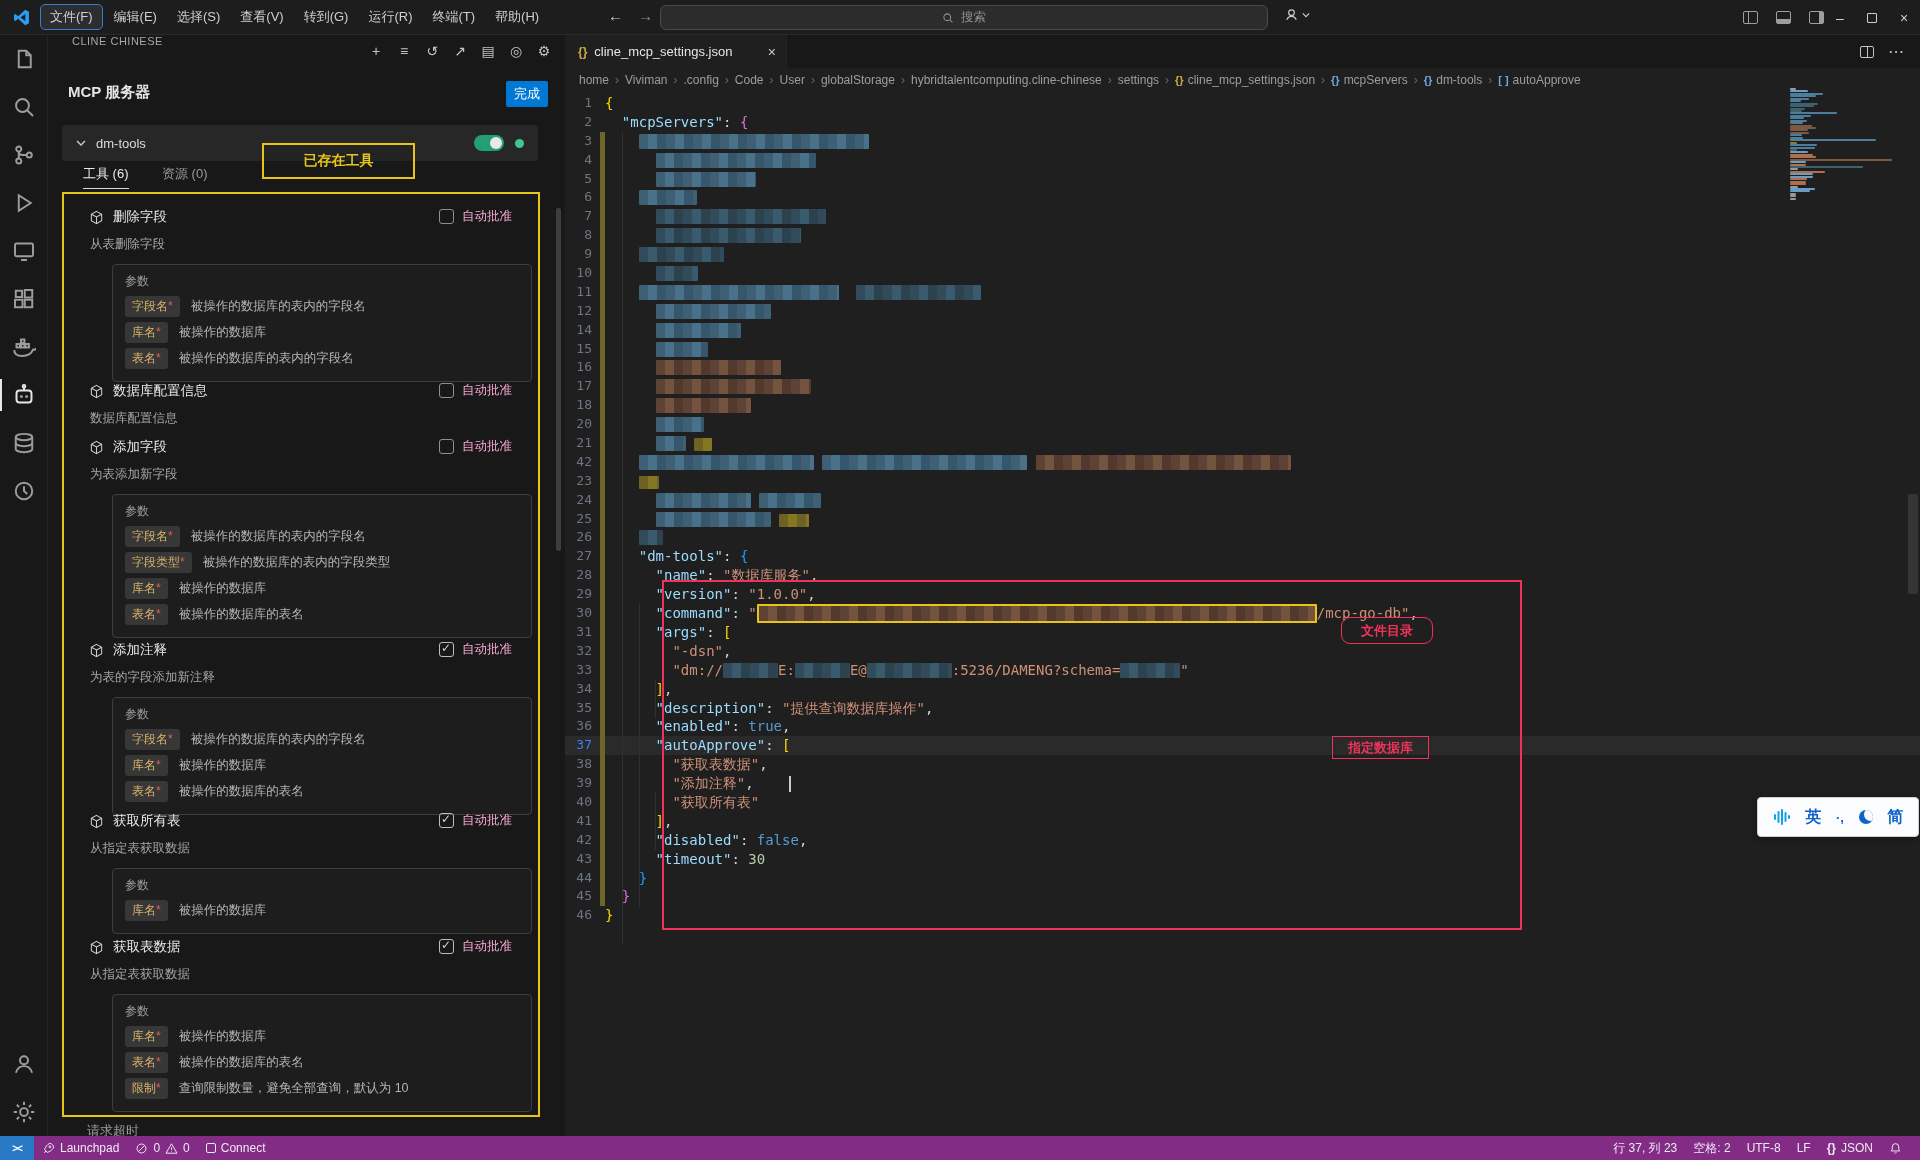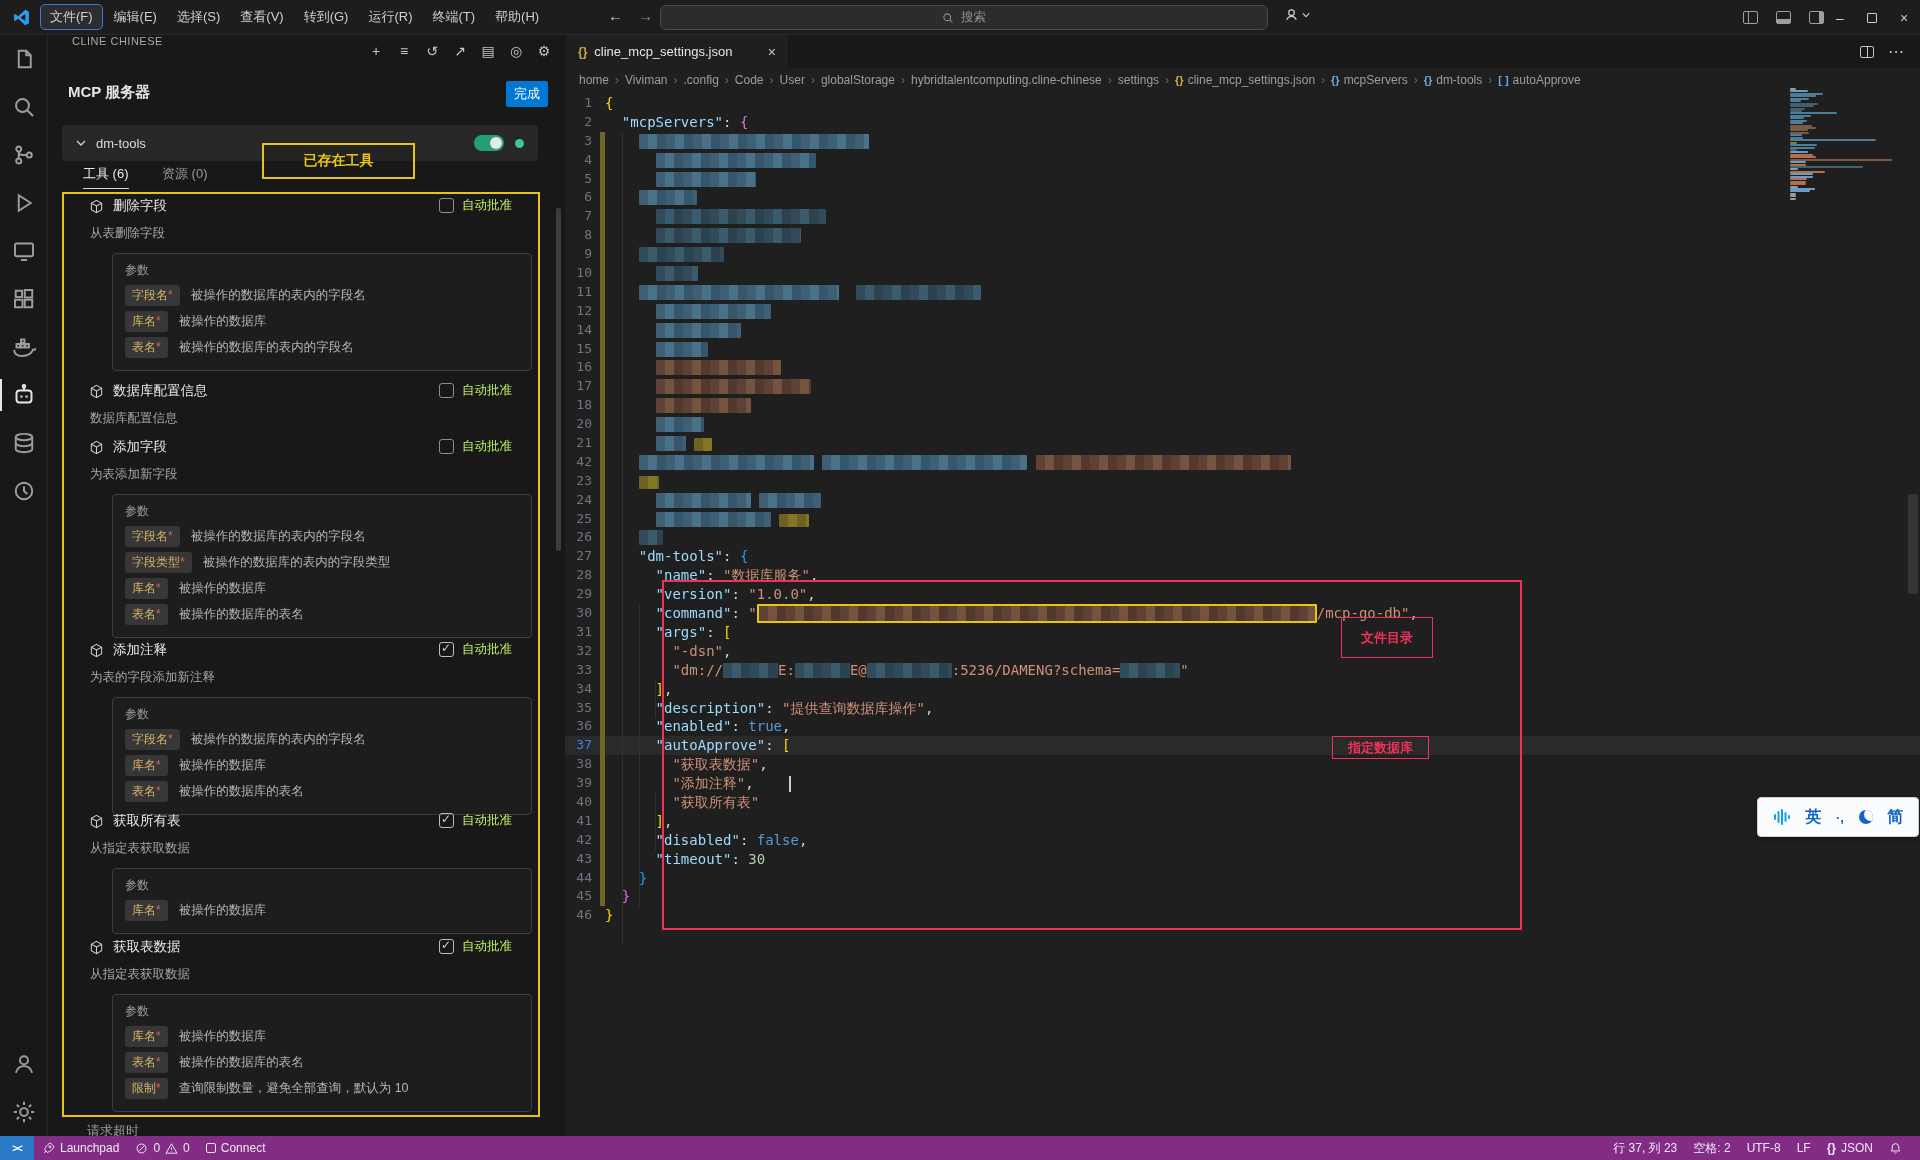--- a/index.html
+++ b/index.html
@@ -50,21 +50,21 @@
   .status-dot{width:9px;height:9px;border-radius:50%;background:#3ec78f;}
   .ann-tools{position:absolute;left:214px;top:108px;width:153px;height:36px;border:2px solid #e7c41a;color:#e7c41a;font-size:14px;font-weight:bold;display:flex;align-items:center;justify-content:center;z-index:6;background:rgba(24,24,24,.25);}
   .sb-tab{position:absolute;top:130px;height:24px;font-size:13px;color:#9a9a9a;}
   .sb-tab.active{color:#eaeaea;border-bottom:1.5px solid #d7d7d7;}
   .tools-box{position:absolute;left:14px;top:157px;width:478px;height:925px;border:2px solid #e7c41a;z-index:4;}
   .tool{position:absolute;left:0;width:472px;padding:0 24px 0 25px;}
   .tool-head{display:flex;align-items:center;height:24px;position:relative;}
   .tool-name{font-size:13.5px;color:#e8e8e8;margin-left:9px;}
   .tool-head svg{stroke:#cfcfcf;fill:none;stroke-width:1.1;}
   .approve{position:absolute;right:0;top:3px;display:flex;align-items:center;gap:8px;}
-  .approve-label{font-size:12.5px;color:#bef264;}
+  .approve-label{font-size:12.5px;color:#f9a8d4;}
   .cb{width:15px;height:15px;border:1.4px solid #8f8f8f;border-radius:3px;position:relative;background:transparent;}
   .cb.on{border-color:#bdbdbd;}
   .cb.on::after{content:"✓";position:absolute;left:1px;top:-2px;color:#d4d4d4;font-size:12px;}
   .tool-desc{margin:7px 0 0 1px;font-size:12.5px;color:#a6a6a6;}
   .params{margin:11px 0 0 23px;width:420px;border:1px solid #3e3e3e;border-radius:4px;padding:8px 12px 10px;background:#1d1d1d;}
   .params-label{font-size:12px;color:#9b9b9b;margin-bottom:3px;}
   .prow{display:flex;align-items:center;min-height:26px;gap:11px;}
   .badge{background:#373737;border-radius:3px;padding:2px 7px;font-size:12px;color:#d9b36c;white-space:nowrap;}
   .req{color:#e25d5d;}
   .pdesc{font-size:12.5px;color:#b5b5b5;}
@@ -104,21 +104,21 @@
   .px.ycmd{border:2px solid #e7c41a;height:19px;vertical-align:-5px;}
   .guide{position:absolute;width:1px;background:#313131;}
   .caret{position:absolute;width:1.5px;height:16px;background:#cccccc;}
   .ed-scroll{position:absolute;right:2px;top:400px;width:10px;height:100px;background:rgba(121,121,121,.25);border-radius:2px;}
 
   .minimap{position:absolute;left:1225px;top:53px;width:122px;}
   .mm-bar{height:2px;margin-bottom:0.45px;border-radius:1px;}
 
   .red-box{position:absolute;left:97px;top:545px;width:860px;height:350px;border:2px solid #f0325a;z-index:5;}
   .red-label{position:absolute;border:1.5px solid #f0325a;color:#f0325a;font-size:13px;font-weight:bold;display:flex;align-items:center;justify-content:center;z-index:6;}
-  .lbl-filedir{left:776px;top:582px;width:92px;height:41px;}
+  .lbl-filedir{left:776px;top:582px;width:92px;height:27px;border-radius:9px;}
   .lbl-specdb{left:767px;top:701px;width:97px;height:23px;}
 
   .ime{position:absolute;left:1192px;top:762px;width:162px;height:40px;background:#fbfcfe;border:1px solid #c9d2dd;border-radius:4px;box-shadow:0 2px 6px rgba(0,0,0,.4);display:flex;align-items:center;justify-content:space-evenly;z-index:7;}
   .ime-txt{color:#1064c8;font-weight:bold;font-size:16px;}
   .ime-punct{color:#1064c8;font-weight:bold;font-size:13px;}
   .moon{width:14px;height:14px;border-radius:50%;background:#1064c8;position:relative;overflow:hidden;}
   .moon::after{content:"";position:absolute;left:5px;top:-2px;width:13px;height:13px;border-radius:50%;background:#fbfcfe;}
 
   
   .statusbar{position:absolute;left:0;bottom:0;width:1920px;height:24px;background:#822c86;display:flex;align-items:center;color:#f0e8f2;font-size:12px;}
@@ -290,21 +290,21 @@
         <span class="status-dot"></span>
       </span>
     </div>
 
     <div class="ann-tools">已存在工具</div>
 
     <div class="sb-tab active" style="left:35px">工具 (6)</div>
     <div class="sb-tab" style="left:114px">资源 (0)</div>
 
     <div class="tools-box" id="toolsbox">
-        <div class="tool" style="top: 0;">
+        <div class="tool" style="top: 11px;">
           <div class="tool-head">
             <svg width="15" height="15" viewBox="0 0 16 16">
               <path d="M8 1.5l5.5 3v7l-5.5 3-5.5-3v-7z"></path>
               <path d="M2.5 4.5L8 7.5l5.5-3M8 7.5v6.5"></path>
             </svg>
             <span class="tool-name">删除字段</span>
             <span class="approve">
               <span class="cb"></span>
               <span class="approve-label">自动批准</span>
             </span>

